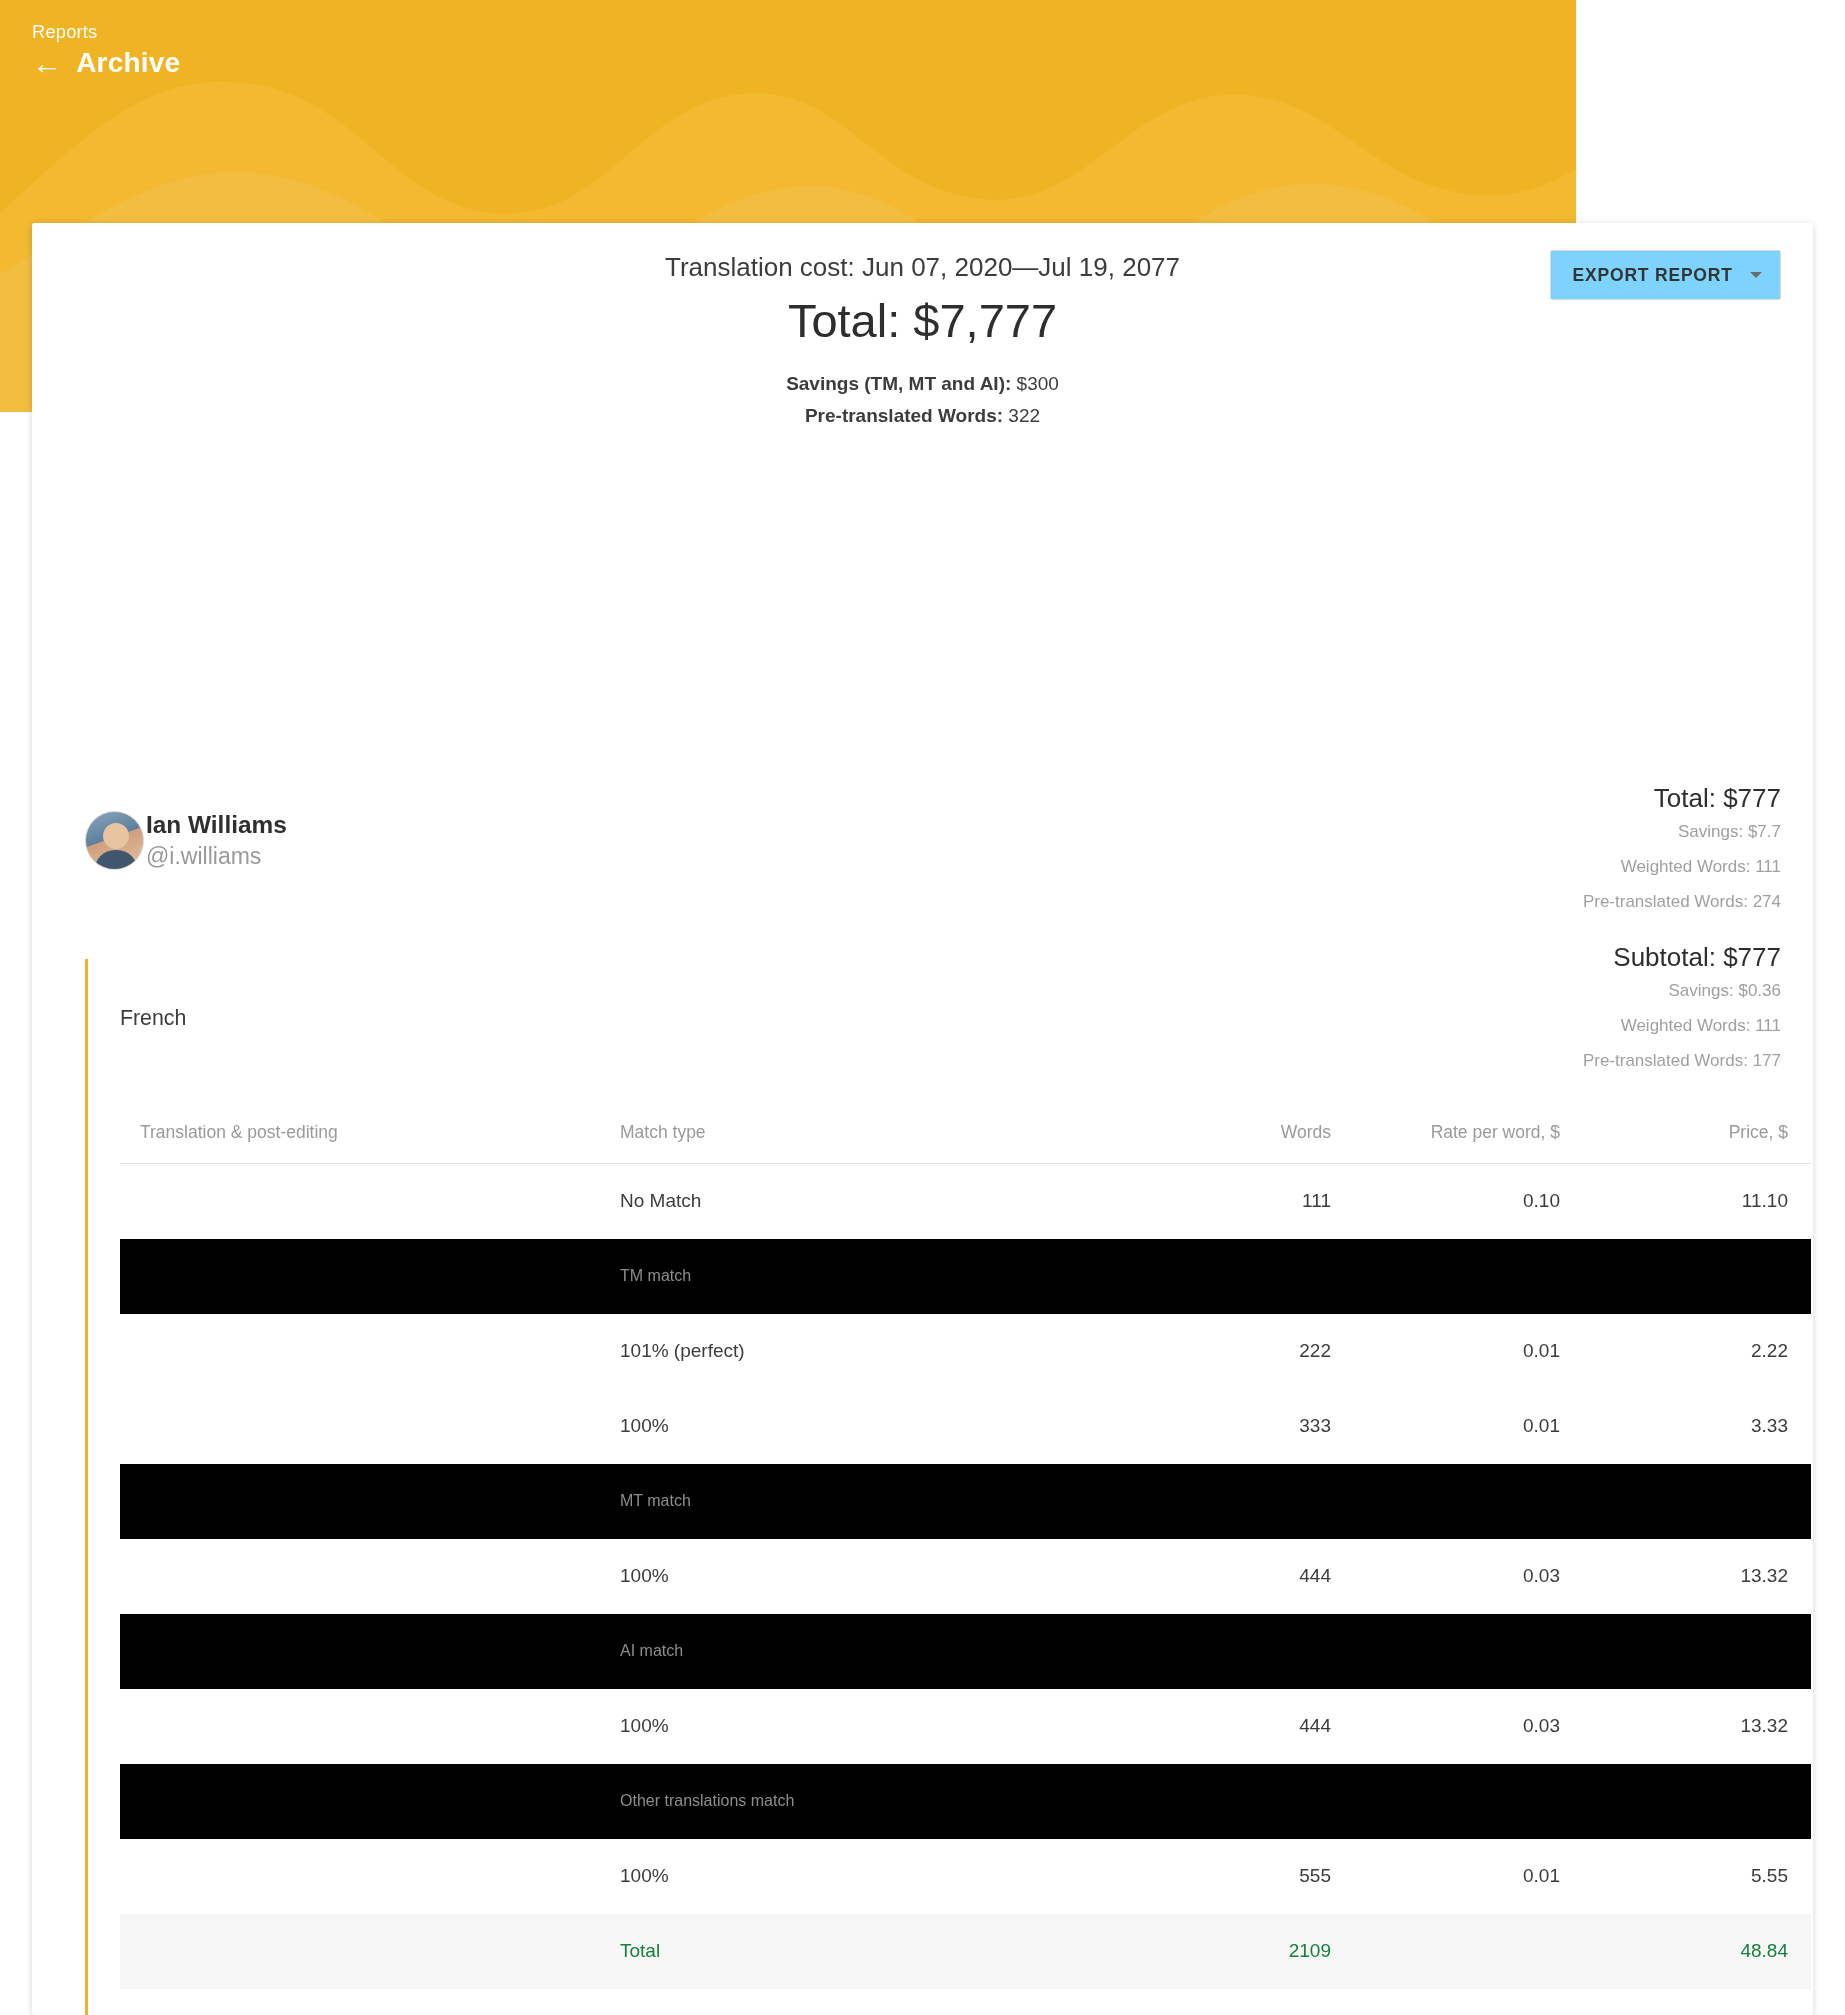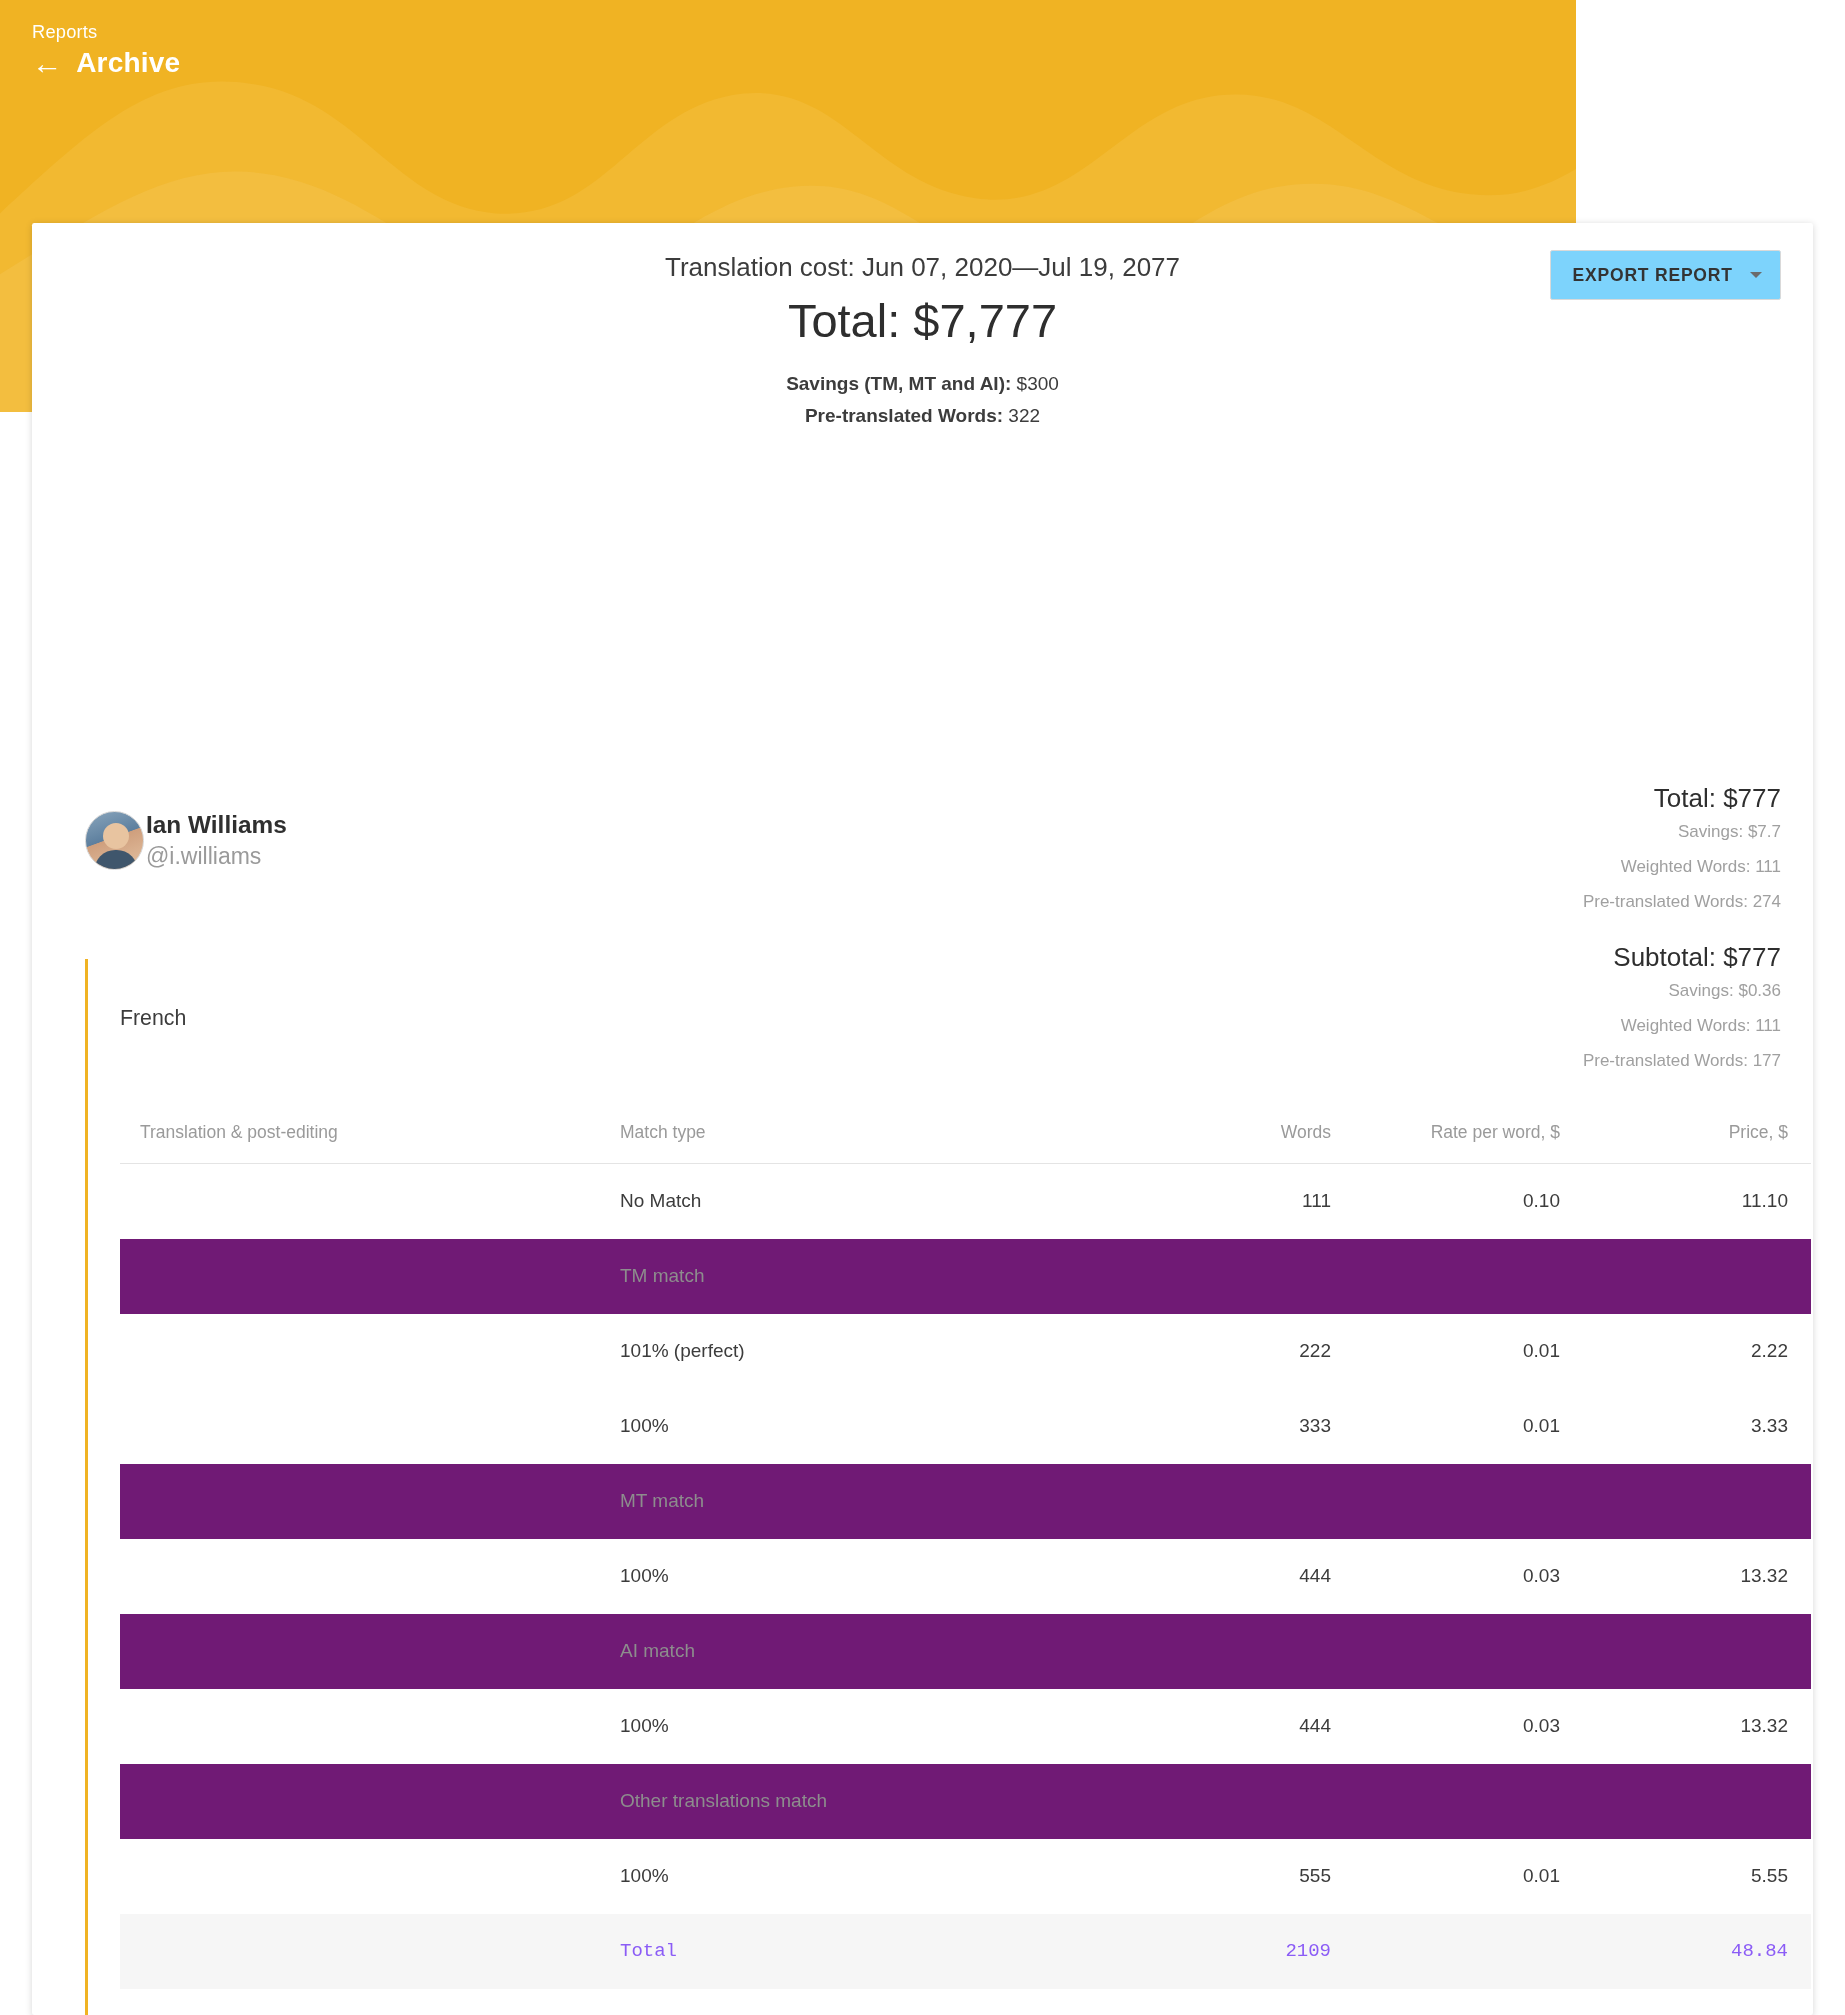--- a/index.html
+++ b/index.html
@@ -222,28 +222,27 @@
   table.rep th.left { text-align: left; padding-left: 20px; }
   table.rep td {
     font-size: 19px;
     color: #3c3c3c;
     text-align: right;
     padding: 23px 23px 23px 0;
     height: 75px;
   }
   table.rep td.left { text-align: left; padding-left: 20px; }
   tr.group td {
-    background: #701a75;
+    background: #000000;
     color: #8d8d8d;
-    font-size: 19px;
+    font-size: 16px;
   }
   tr.total td {
     background: #f6f6f6;
-    color: #8b5cf6;
-    font-family: Liberation Mono, monospace;
+    color: #15803d;
   }
   .col-a { width: 480px; }
   .col-b { width: 533px; }
   .col-c { width: 221px; }
   .col-d { width: 229px; }
   .col-e { width: 228px; }
 </style>
 </head>
 <body>
 

